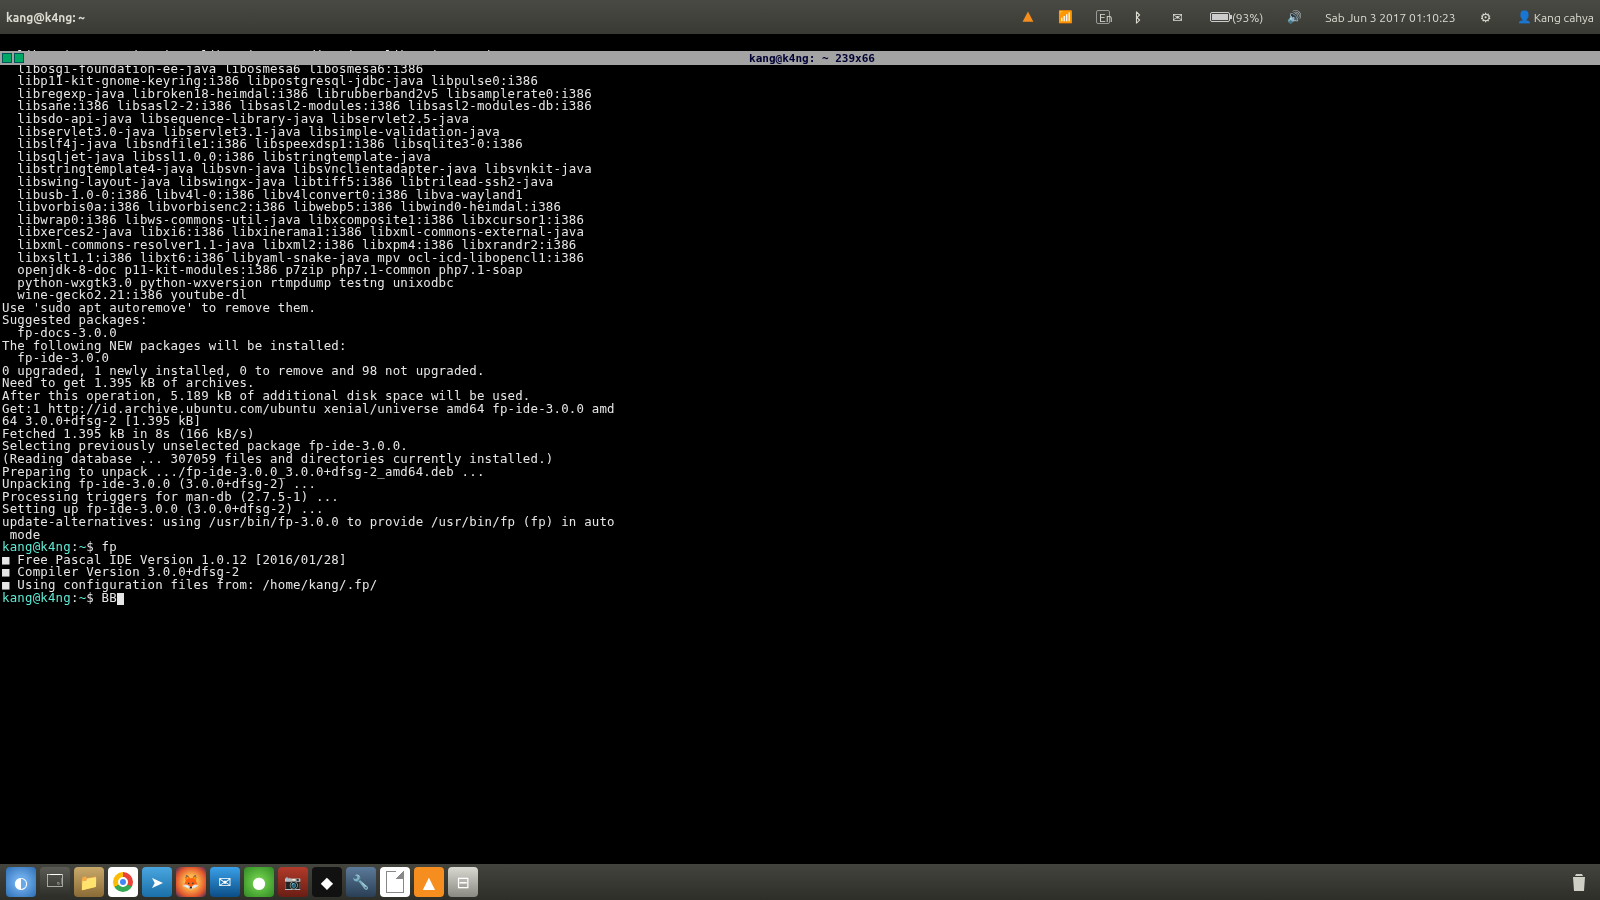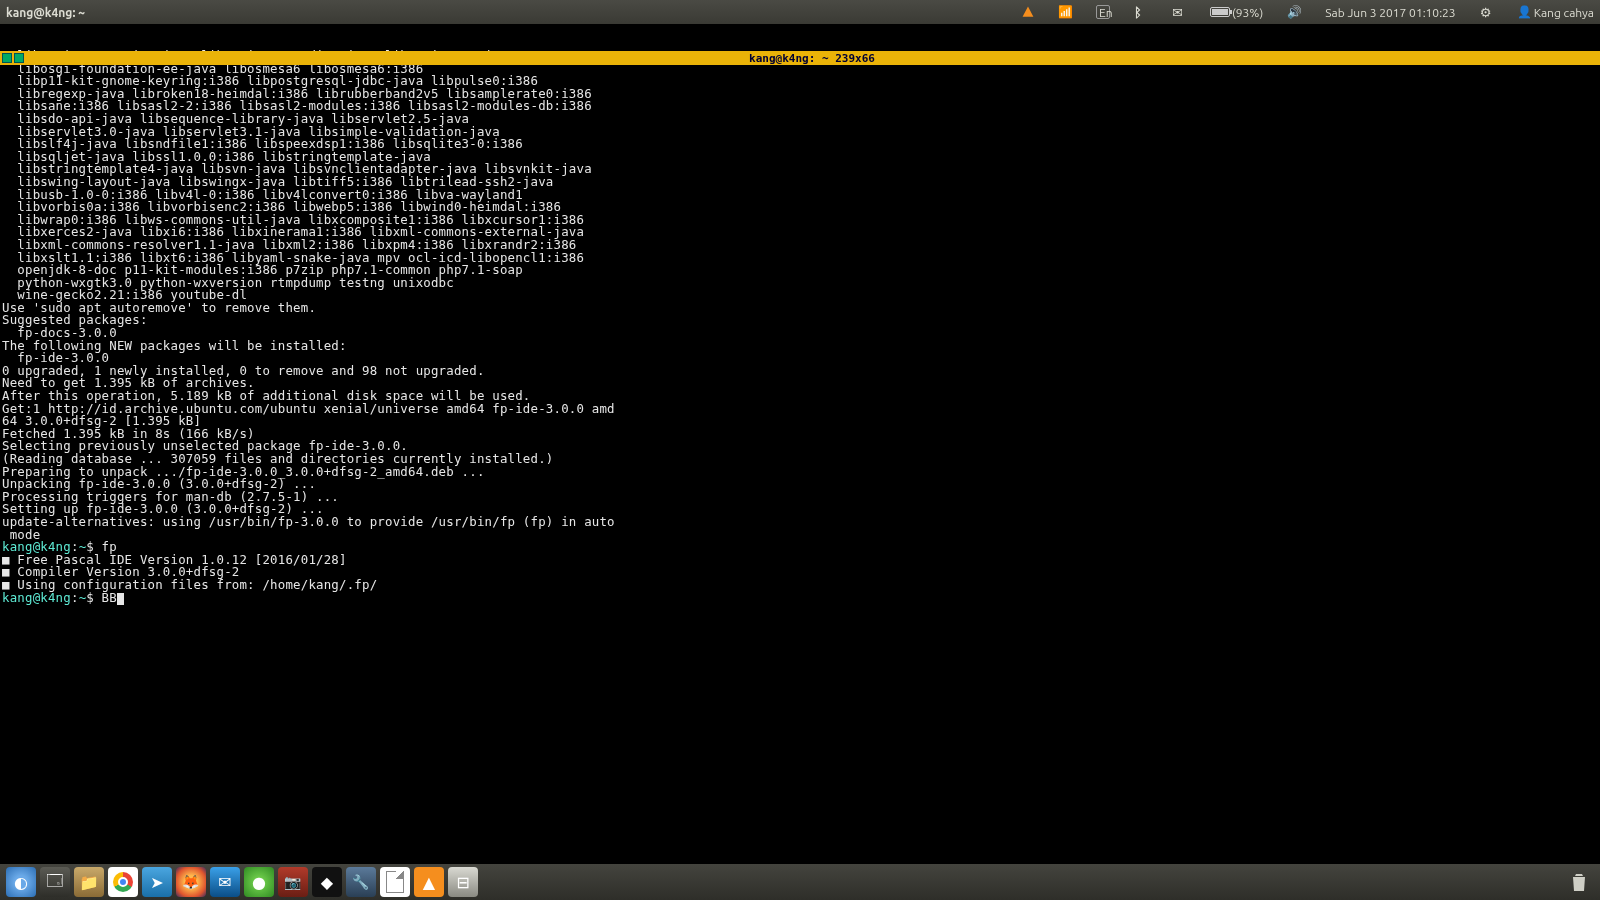--- a/index.html
+++ b/index.html
@@ -1,19 +1,19 @@
 <!DOCTYPE html>
 <html><head>
 <meta charset="utf-8">
 <style>
   * { margin:0; padding:0; box-sizing:border-box; }
   body { width:1600px; height:900px; background:#000; font-family:"Ubuntu","DejaVu Sans",sans-serif; overflow:hidden; position:relative; }
 
   
-  .topbar { position:absolute; top:0; left:0; right:0; height:24px; background:linear-gradient(#4a4a44,#3a3a34); display:flex; align-items:center; color:#dcdcd2; font-size:12px; padding:0 6px; z-index:10; }
+  .topbar { position:absolute; top:0; left:0; right:0; height:34px; background:linear-gradient(#4a4a44,#3a3a34); display:flex; align-items:center; color:#dcdcd2; font-size:12px; padding:0 6px; z-index:10; }
   .topbar .title { font-weight:bold; }
   .topbar .spacer { flex:1; }
   .topbar .tray { display:flex; align-items:center; gap:24px; }
   .topbar .tray span { display:inline-flex; align-items:center; gap:2px; font-size:12px; color:#dcdcd2; }
   .tri { width:12px; height:12px; display:inline-block; background:
     conic-gradient(at 50% 60%, transparent 0 140deg, #f58e1e 140deg 220deg, transparent 220deg);
     clip-path: polygon(50% 5%, 95% 90%, 5% 90%);
     background:#f58e1e;
   }
   .ico { width:14px; height:14px; display:inline-block; }
@@ -22,21 +22,21 @@
   .ico.bt::before { content:"ᛒ"; font-size:13px; font-weight:bold; }
   .ico.mail::before { content:"✉"; font-size:13px; }
   .ico.batt { width:20px; height:10px; border:1px solid #ccc; border-radius:2px; position:relative; }
   .ico.batt::after { content:""; position:absolute; right:-3px; top:2px; width:2px; height:4px; background:#ccc; }
   .ico.batt .fill { position:absolute; left:1px; top:1px; bottom:1px; right:1px; background:#ccc; }
   .ico.vol::before { content:"🔊"; font-size:12px; }
   .ico.gear::before { content:"⚙"; font-size:13px; }
   .ico.user::before { content:"👤"; font-size:12px; }
 
   
-  .termbar { position:absolute; top:20px; left:0; right:0; height:14px; background:#eab308; display:flex; align-items:center; z-index:9;margin-top:31px; }
+  .termbar { position:absolute; top:20px; left:0; right:0; height:14px; background:#a3a3a3; display:flex; align-items:center; z-index:9;margin-top:31px; }
   .termbar .wicons { display:flex; gap:2px; padding-left:2px; }
   .termbar .wicons div { width:10px; height:10px; background:#0a6; border:1px solid #055; }
   .termbar .wtitle { flex:1; text-align:center; font-family:"DejaVu Sans Mono","Ubuntu Mono",monospace; font-size:11px; color:#003; font-weight:bold; }
 
   
   .term { position:absolute; top:34px; left:0; right:0; bottom:36px; background:#000; color:#e6e6e6; font-family:"DejaVu Sans Mono","Ubuntu Mono",monospace; font-size:12.4px; line-height:12.6px; white-space:pre; padding:16px 2px; letter-spacing:0.2px; }
   .teal { color:#5eead4; }
   .cursor { display:inline-block; width:7px; height:12px; background:#e6e6e6; vertical-align:text-bottom; }
 
   

